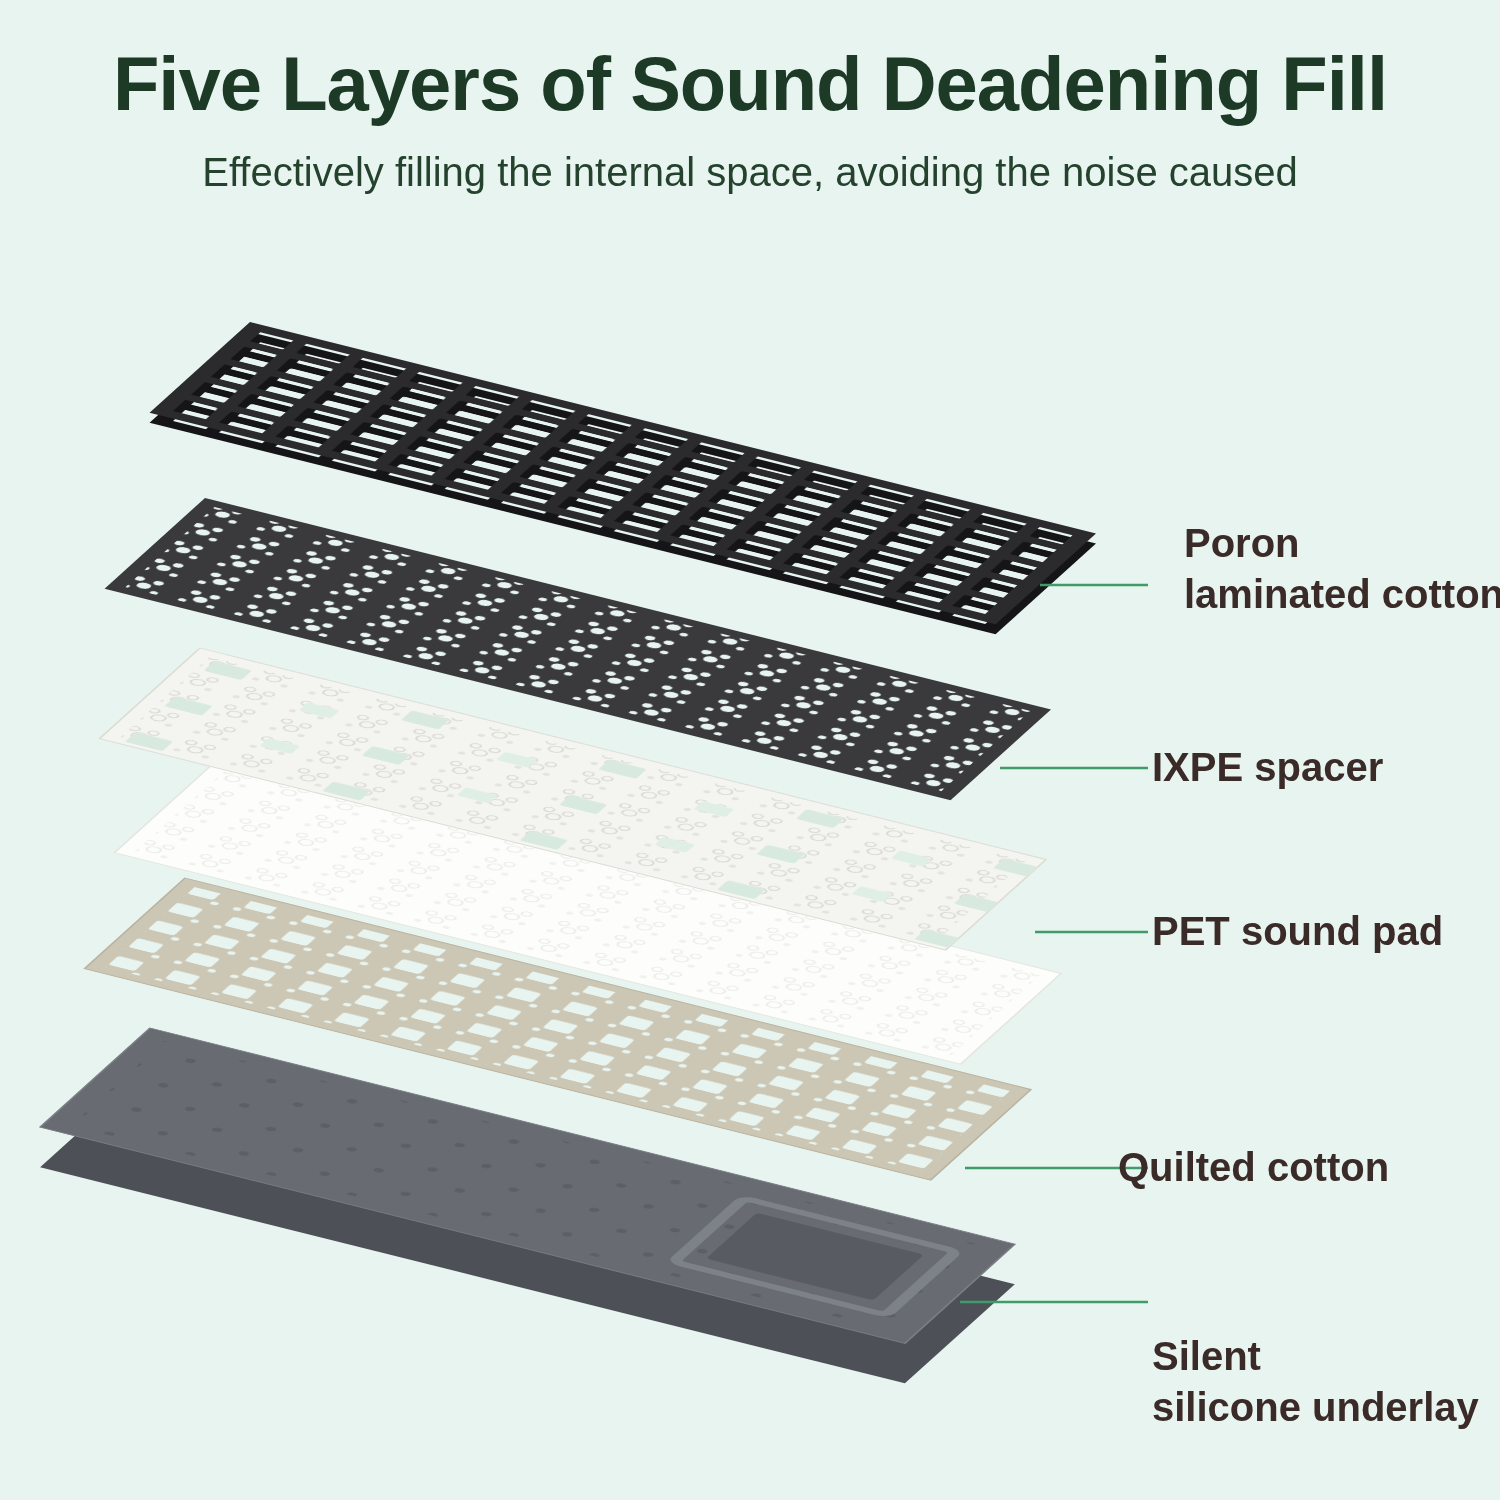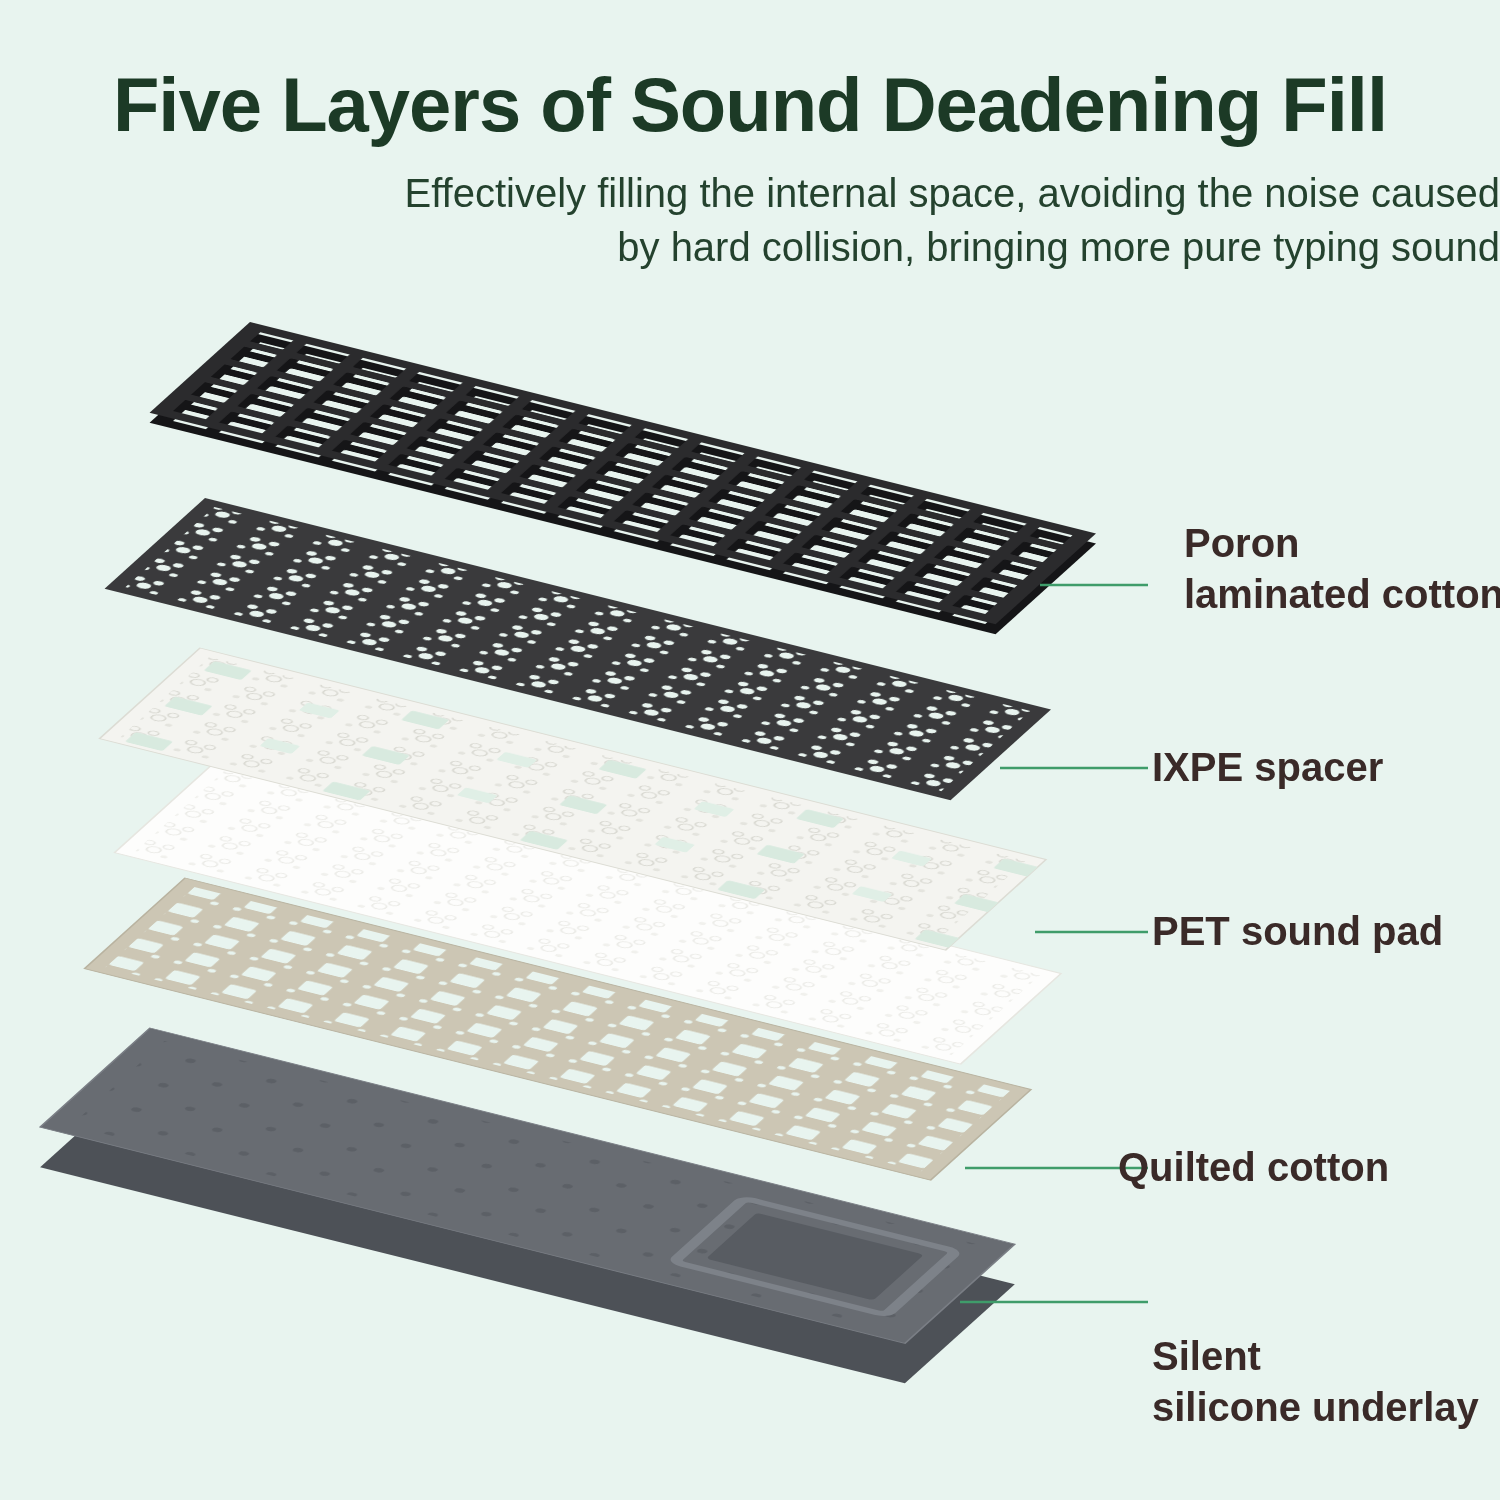--- a/index.html
+++ b/index.html
@@ -10,33 +10,33 @@
     width: 1500px;
     height: 1500px;
     position: relative;
     overflow: hidden;
     background: #e8f4ef;
     font-family: "Liberation Sans", sans-serif;
   }
   header {
     position: relative;
     z-index: 3;
-    padding-top: 61px;
+    padding-top: 40px;
   }
   h1 {
     margin: 0;
     text-align: center;
     font-size: 76px;
     font-weight: bold;
     color: #1c3a26;
     letter-spacing: -1px;
   }
   .subtitle {
     margin: 18px 0 0 0;
-    text-align: right;
+    text-align: center;
     font-size: 40px;
     line-height: 1.35;
     color: #24422e;
     font-weight: 500;
   }
   .subtitle span { display: block; }
   svg.scene {
     position: absolute;
     left: 0;
     top: 0;
@@ -58,21 +58,20 @@
   .label-quilted  { left: 1118px; top: 1142px; }
   .label-silicone { left: 1152px; top: 1331px; }
 </style>
 </head>
 <body>
 
 <header>
   <h1>Five Layers of Sound Deadening Fill</h1>
   <p class="subtitle">
     <span>Effectively filling the internal space, avoiding the noise caused</span>
-    <span>by hard collision, bringing more pure typing sound</span>
   </p>
 </header>
 
 <svg class="scene" width="1500" height="1500" viewBox="0 0 1500 1500">
   <defs>
     <pattern id="p-plate" width="60" height="48" patternUnits="userSpaceOnUse">
       <rect width="60" height="48" fill="#fff"></rect>
       <rect x="7" y="7" width="46" height="34" rx="3" fill="#000"></rect>
     </pattern>
     <mask id="m-plate">

